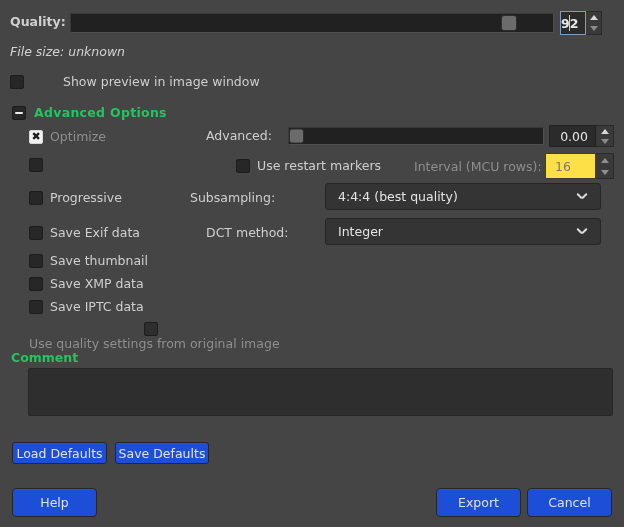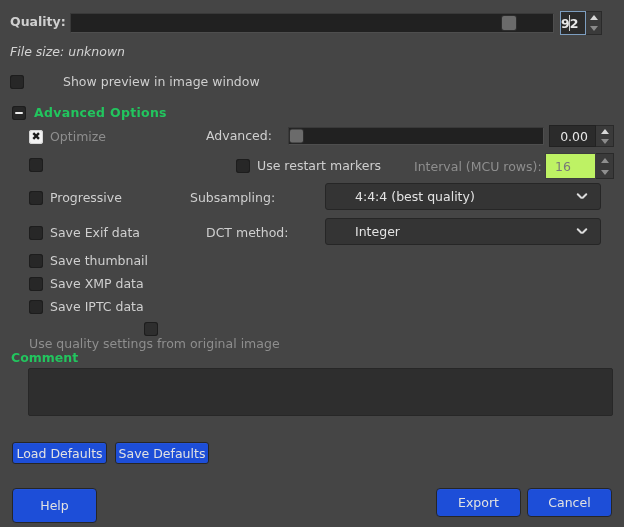--- a/index.html
+++ b/index.html
@@ -65,21 +65,21 @@
     justify-content: flex-end;
     padding-right: 7px;
     color: #e8e8e8;
     font-size: 12.5px;
     position: relative;
   }
   .spin-entry.focused {
     border: 1px solid #7d9ec0;
     background: #2b2b2b;
   }
-  .spin-entry.disabled { color: #787878; background: #bef264; border-color: #3d3d3d; }
+  .spin-entry.disabled { color: #787878; background: #fde047; border-color: #3d3d3d; }
   .caret {
     position: absolute;
     left: 8px;
     top: 3px;
     bottom: 3px;
     width: 1px;
     background: #cfcfcf;
   }
   .spin-btns {
     width: 18px;
@@ -148,21 +148,21 @@
   
   .combo {
     position: absolute;
     box-sizing: border-box;
     background: #343434;
     border: 1px solid #262626;
     border-radius: 3px;
     display: flex;
     align-items: center;
     color: #e3e3e3;
-    padding-left: 29px;
+    padding-left: 12px;
     padding-right: 8px;
     font-size: 12.5px;
   }
   .combo .combo-text { flex: 1; white-space: nowrap; }
   .chevron {
     width: 11px; height: 11px;
     position: relative;
     flex: none;
     margin-right: 4px;
   }
@@ -341,21 +341,21 @@
 <div class="textarea" style="left:28px; top:368px; width:585px; height:48px;"></div>
 
 <div class="btn" style="left:12px; top:442px; width:95px; height:22px; border-radius:3px;">
   <span>Load Defaults</span>
 </div>
 
 <div class="btn" style="left:115px; top:442px; width:94px; height:22px; border-radius:3px;">
   <span>Save Defaults</span>
 </div>
 
-<div class="btn" style="left:12px; top:488px; width:85px; height:35px;">
+<div class="btn" style="left:12px; top:488px; width:85px; height:29px;">
   <span>Help</span>
 </div>
 
 <div class="btn" style="left:436px; top:488px; width:85px; height:29px;">
   <span>Export</span>
 </div>
 
 <div class="btn" style="left:527px; top:488px; width:85px; height:29px;">
   <span>Cancel</span>
 </div>

